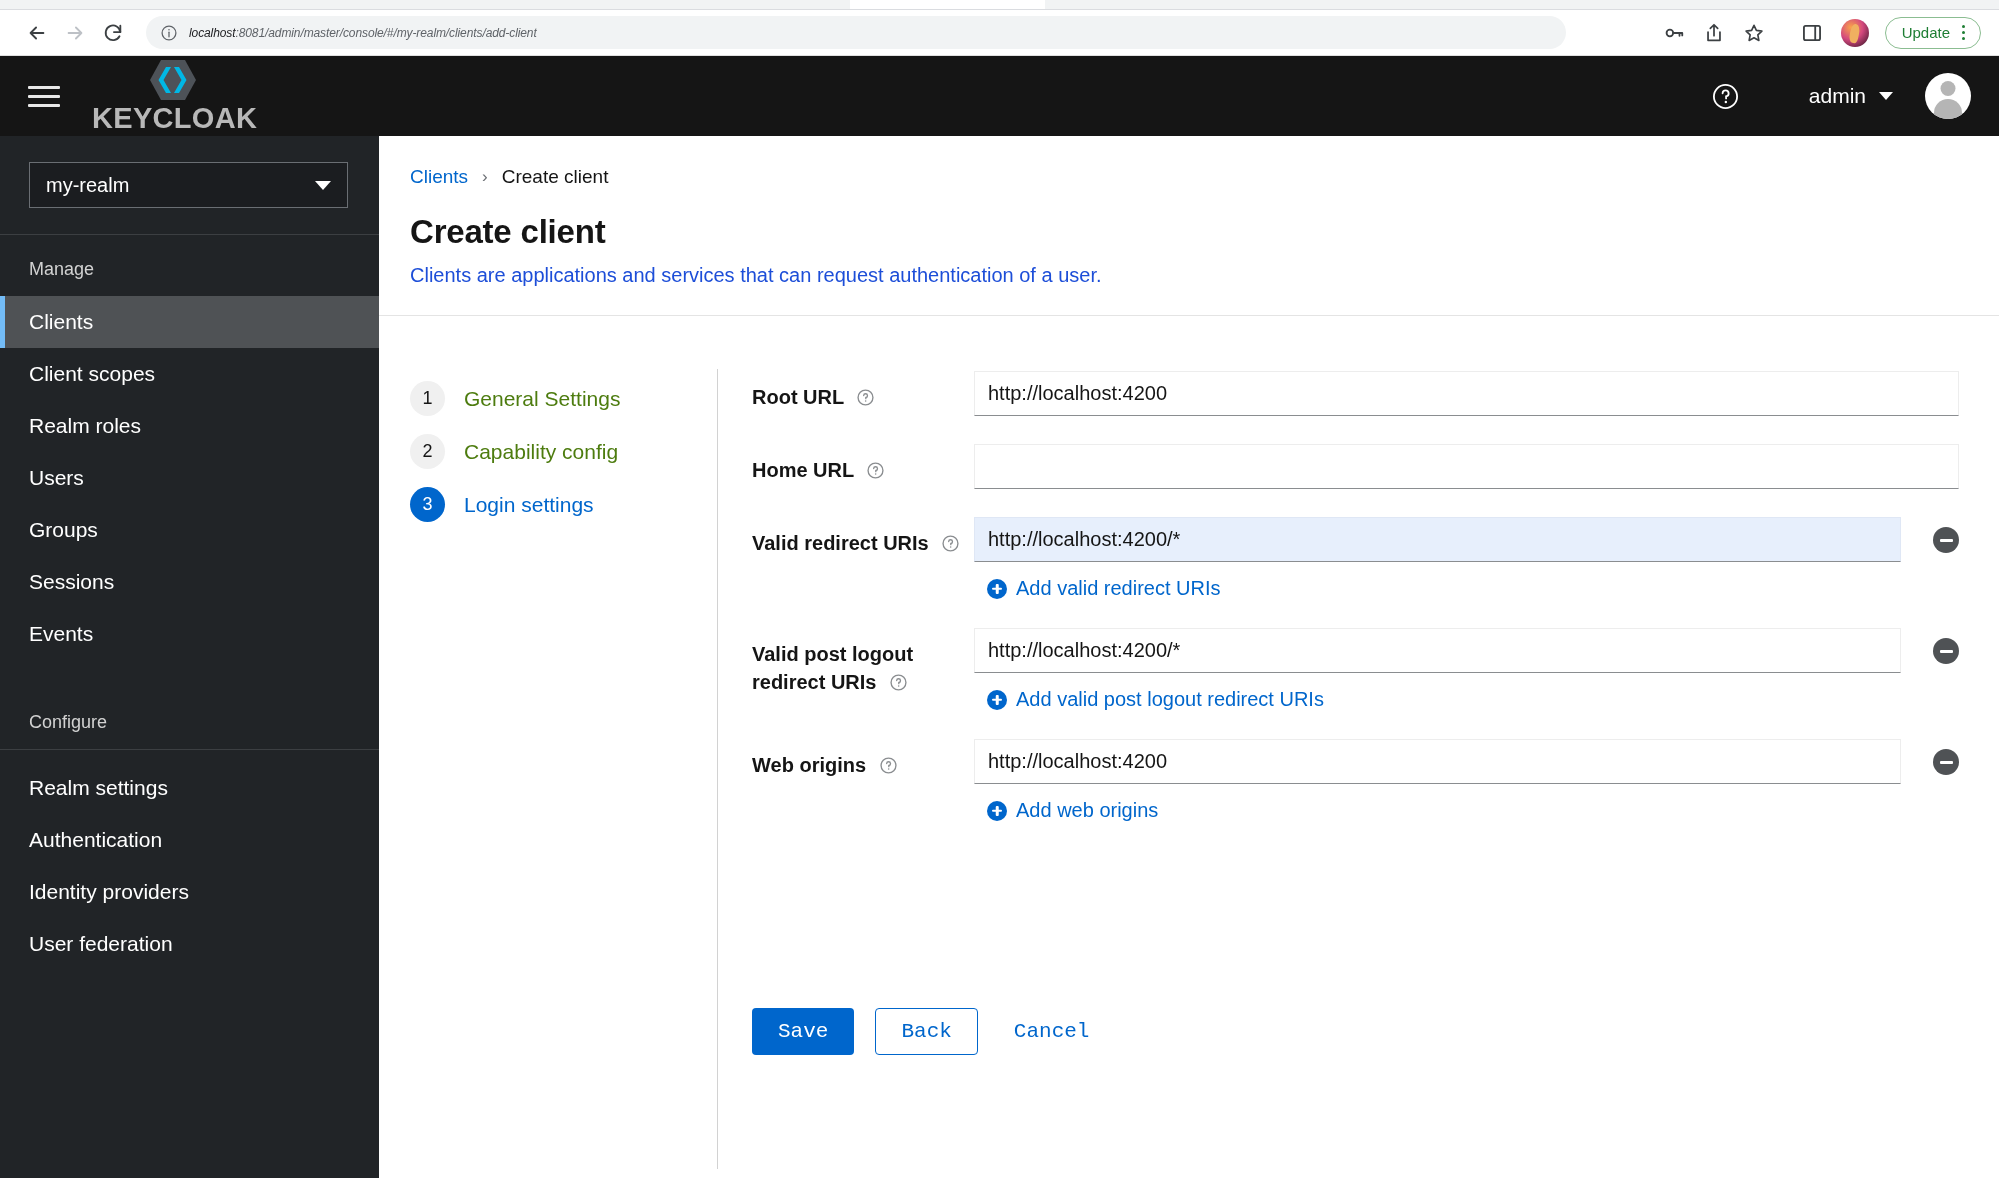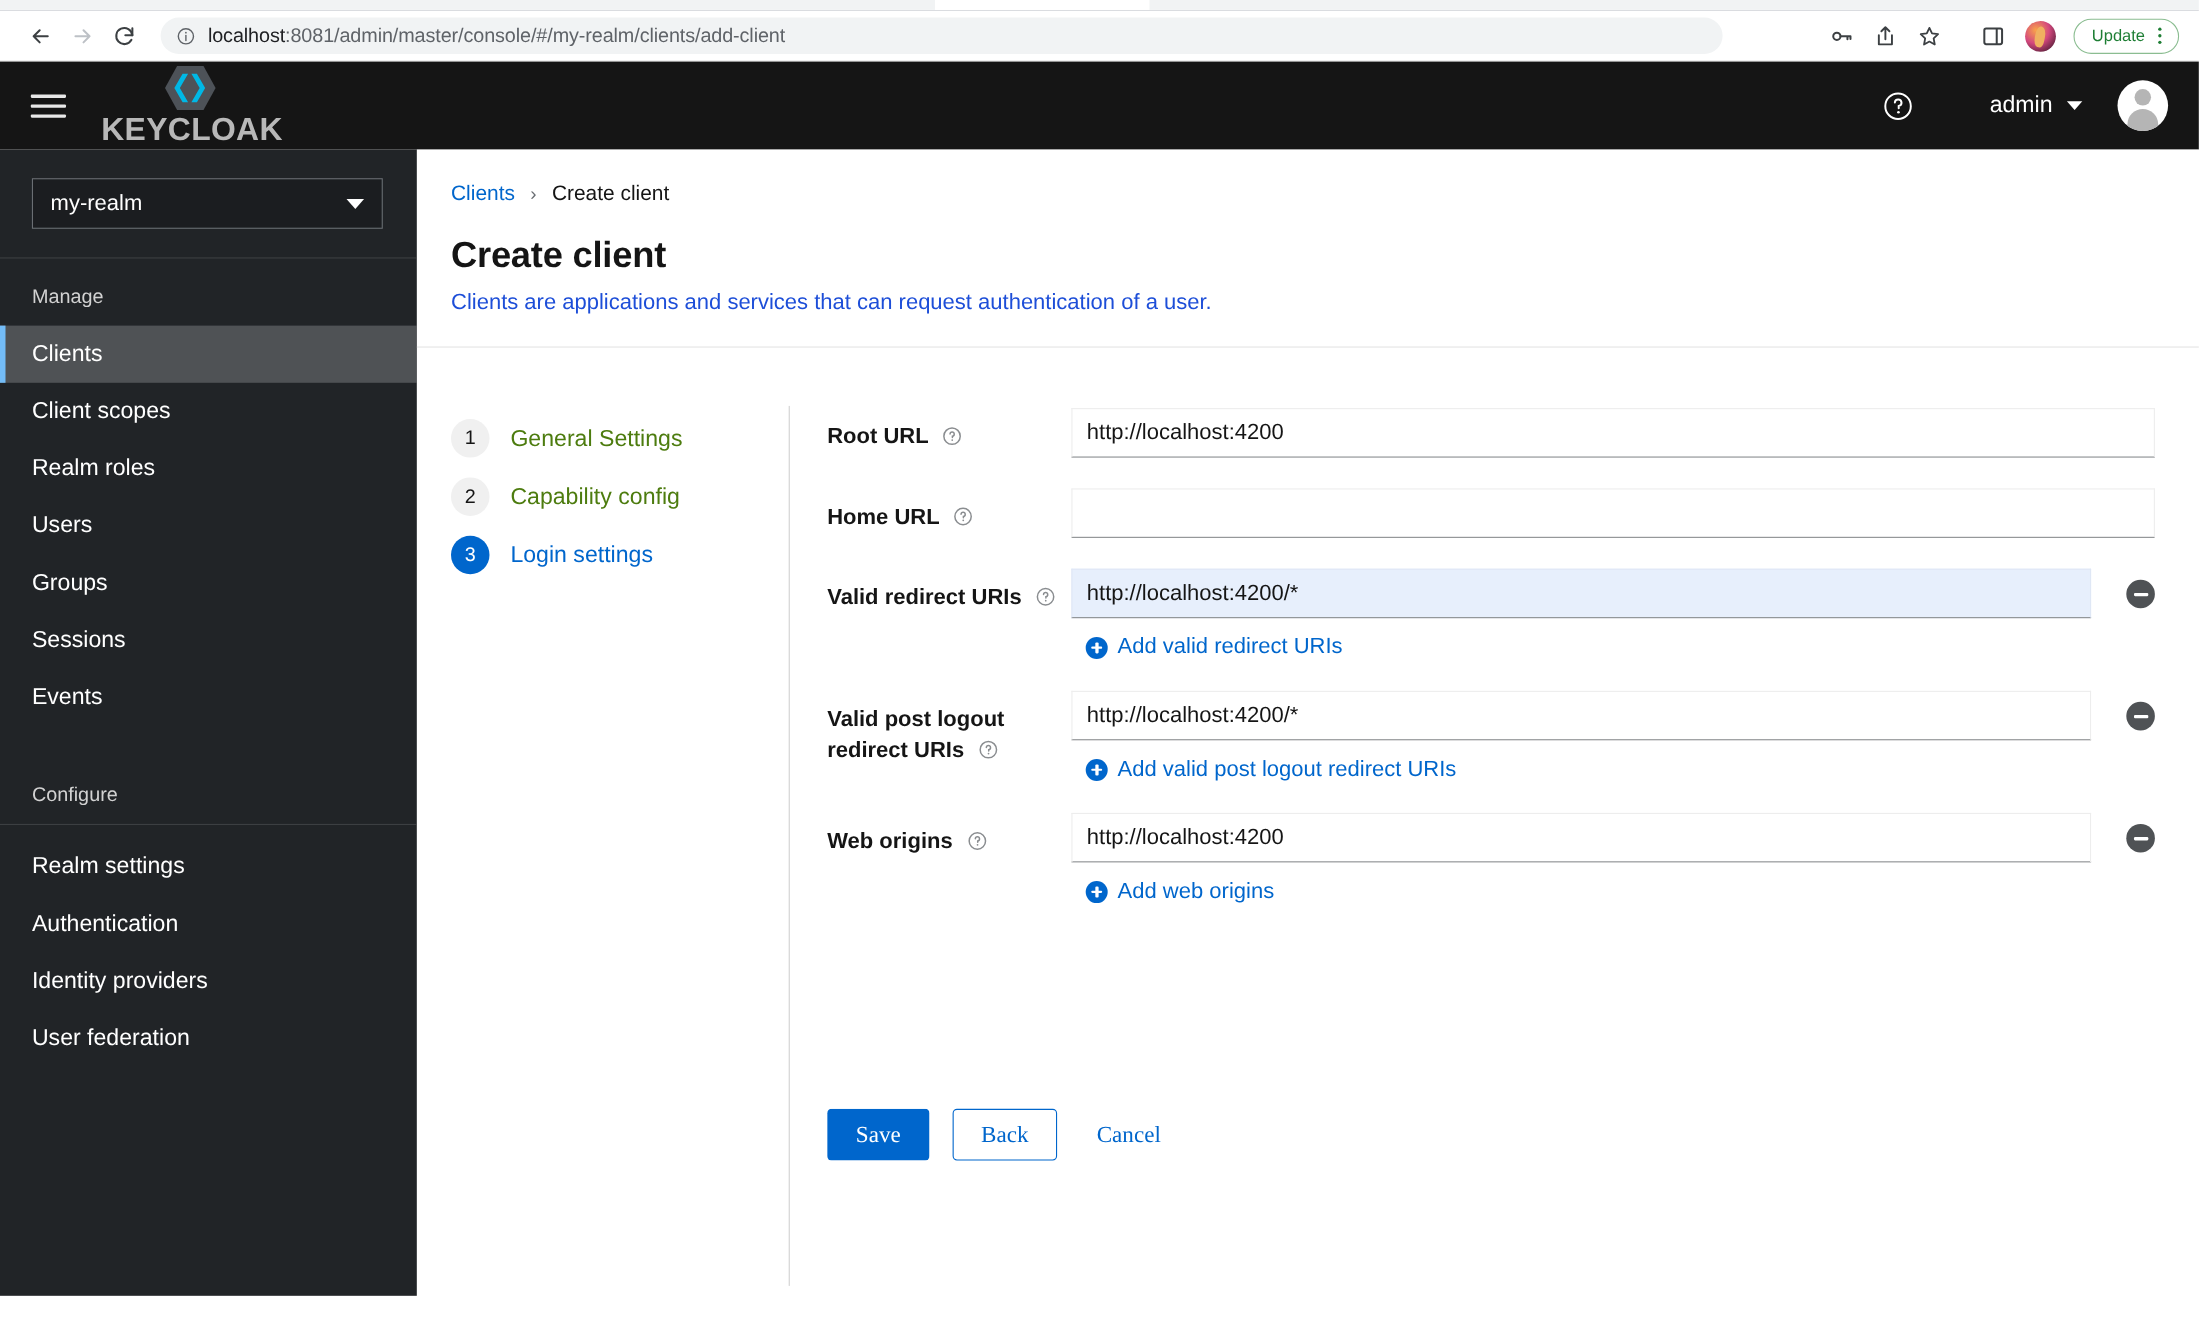--- a/index.html
+++ b/index.html
@@ -35,23 +35,24 @@
 
   .omnibox {
     flex: 1; height: 33px; margin: 0 10px 0 14px;
     background: #f1f3f4; border-radius: 17px;
     display: flex; align-items: center;
     padding: 0 14px;
     max-width: 1420px;
   }
   .omnibox .site-info { flex: none; margin-right: 11px; display: flex; align-items: center; }
   .url-text {
-    font-size: 18px; color: #5f6368;
+    font-size: 12px; color: #5f6368;
     white-space: nowrap; overflow: hidden;
     letter-spacing: -0.1px;
+    font-style: italic;
   }
   .url-text .host { color: #202124; }
 
   .toolbar-right { display: flex; align-items: center; gap: 2px; margin-left: auto; }
   .icon-btn {
     width: 38px; height: 38px; flex: none;
     display: flex; align-items: center; justify-content: center;
     border-radius: 50%;
   }
   .avatar-chrome {
@@ -239,21 +240,21 @@
     left: 50%; top: 50%;
   }
   .plus-icon::before { width: 10px; height: 2.5px; transform: translate(-50%, -50%); }
   .plus-icon::after { width: 2.5px; height: 10px; transform: translate(-50%, -50%); }
 
   .form-actions { display: flex; align-items: center; gap: 21px; margin-top: 186px; padding-left: 0; }
   .btn {
     height: 47px; border-radius: 4px;
     display: flex; align-items: center; justify-content: center;
     font-size: 21px; padding: 0 25px;
-    font-family: Liberation Serif, serif;
+    font-family: Liberation Mono, monospace;
     border: 1px solid transparent;
   }
   .btn-primary { background: #0066cc; color: #ffffff; }
   .btn-secondary { background: #ffffff; color: #0066cc; border: 1px solid #0066cc; }
   .btn-link { background: transparent; color: #0066cc; padding: 0 14px; }
 </style>
 </head>
 <body>
 
 <div class="browser-tabstrip">

